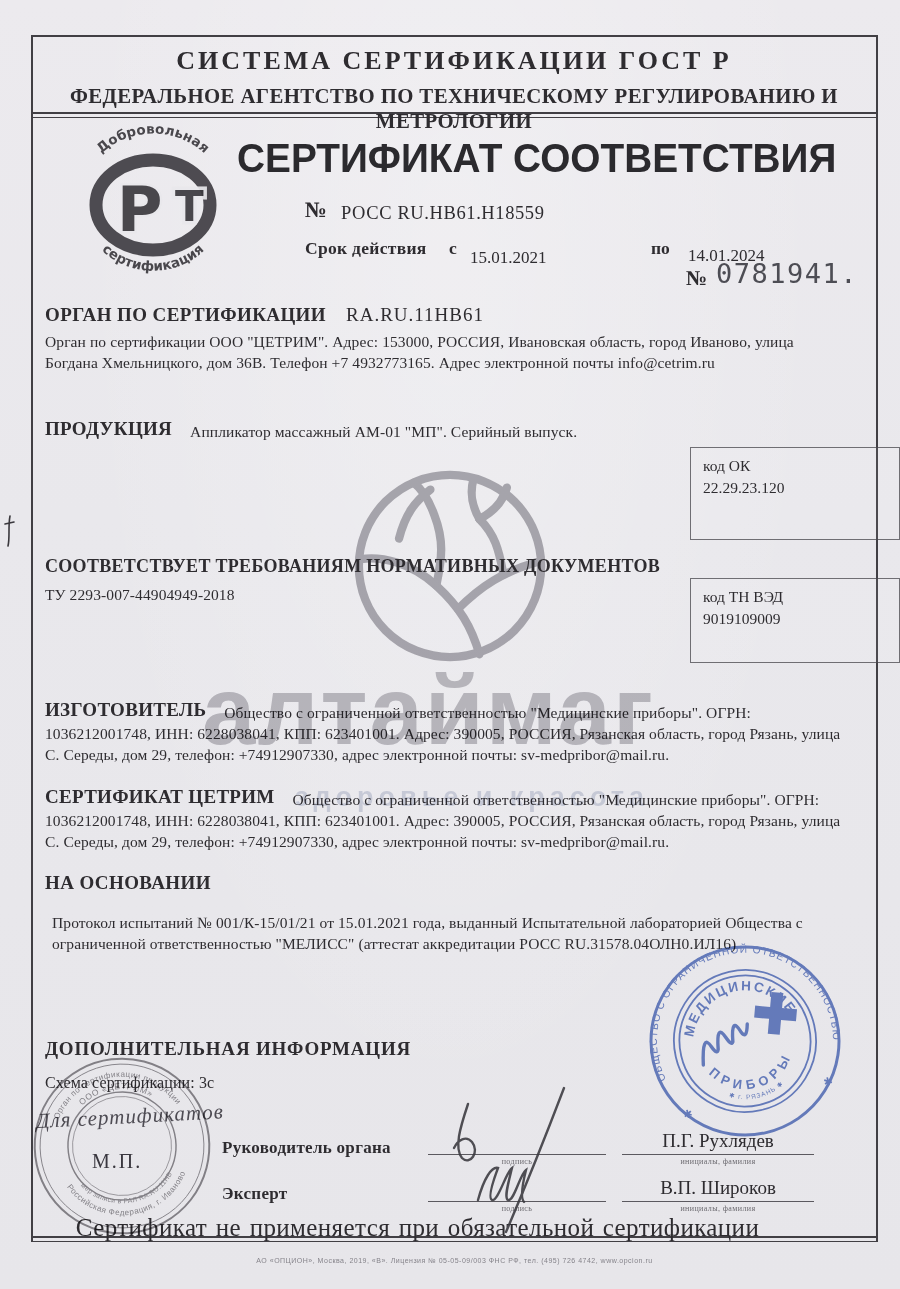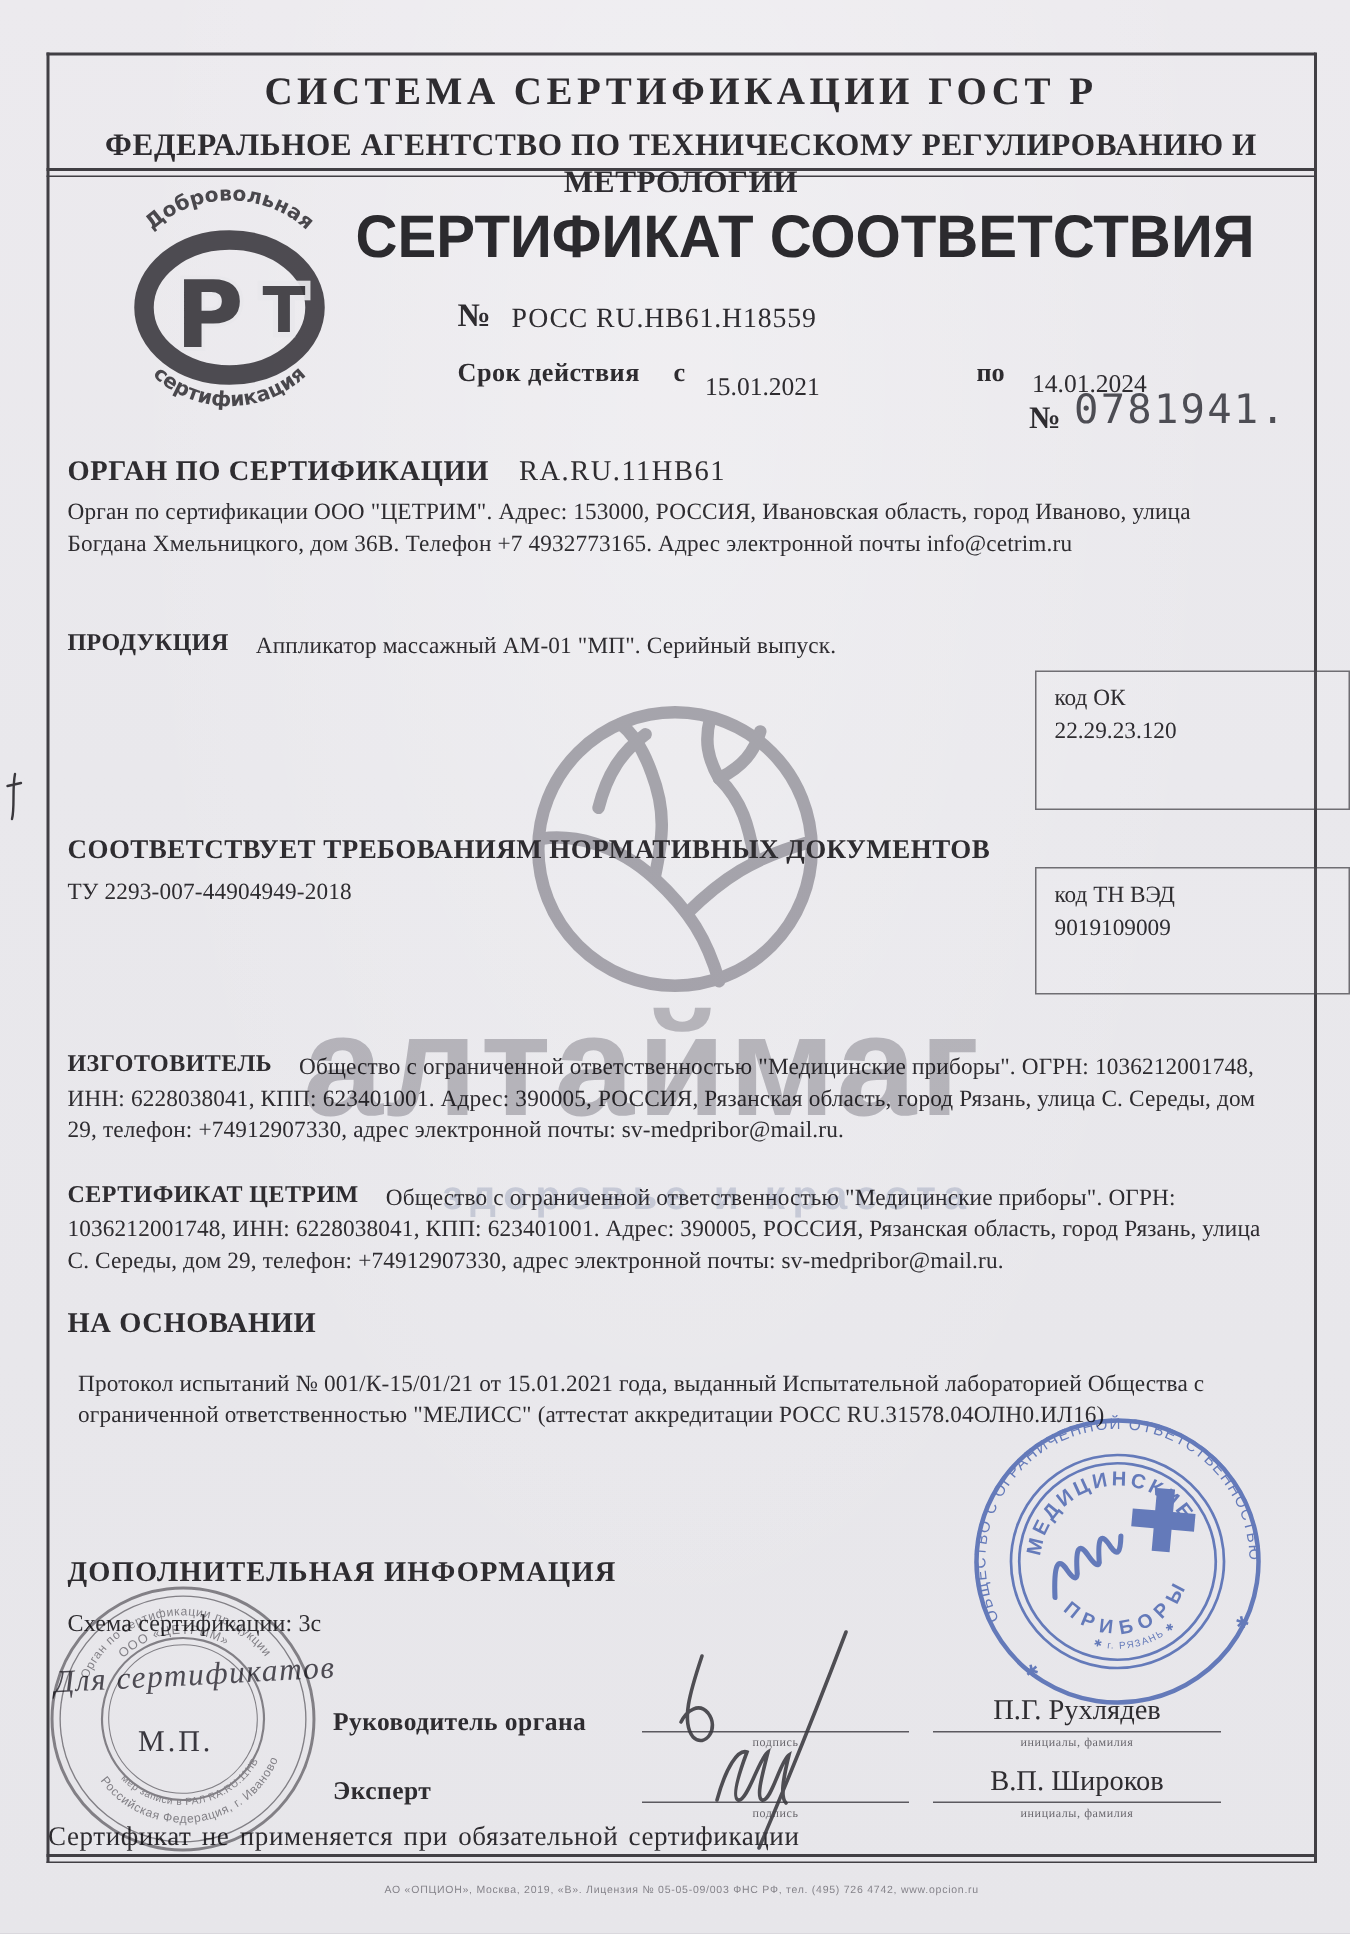--- a/index.html
+++ b/index.html
@@ -8,21 +8,21 @@
     background:
       radial-gradient(ellipse at 50% 20%, rgba(255,255,255,.25), rgba(0,0,0,0) 60%),
       linear-gradient(180deg,#eceaee 0%,#e9e8ec 40%,#e7e6ea 100%);
     font-family:"Liberation Serif","DejaVu Serif",serif;
     color:#2e2c30;
   }
   .abs{position:absolute;}
   .line{position:absolute;background:#413f44;}
   .serifB{font-family:"Liberation Serif","DejaVu Serif",serif;font-weight:bold;}
   .body-text{font-family:"Liberation Serif","DejaVu Serif",serif;font-size:15.5px;line-height:21px;color:#2e2c30;letter-spacing:.1px;}
-  .sec-heading{font-size:16px;font-weight:bold;margin-right:14px;position:relative;top:-2px;letter-spacing:.3px;}
+  .sec-heading{font-size:19px;font-weight:bold;margin-right:14px;position:relative;top:-2px;letter-spacing:.3px;}
   .code-box{position:absolute;left:690px;width:186px;border:1px solid rgba(70,68,74,.75);padding:7px 10px 6px 12px;
             font-size:15.5px;line-height:22px;background:rgba(255,255,255,.06);}
   .cap{position:absolute;font-size:8px;color:#6a686e;text-align:center;letter-spacing:.4px;font-family:"Liberation Serif",serif;}
   .sigline{position:absolute;height:1.2px;background:#5b595f;}
   .name{position:absolute;font-size:19px;text-align:center;font-family:"Liberation Serif",serif;}
   .role{position:absolute;font-size:17px;font-weight:bold;letter-spacing:.3px;}
   .wm{pointer-events:none;mix-blend-mode:multiply;}
   .stamp-text{font-family:"Liberation Sans","DejaVu Sans",sans-serif;}
 </style>
 </head>
@@ -226,16 +226,16 @@
       <path d="M 68 34 C 60 58 54 78 62 88 C 70 96 80 82 72 72 C 66 65 58 70 54 78"></path>
       <path d="M 164 18 C 148 60 124 120 106 162"></path>
       <path d="M 78 130 C 84 108 92 96 98 98 C 92 114 88 128 92 130 C 98 132 106 102 112 98 C 108 114 104 128 108 130 C 114 132 120 104 126 100 C 122 116 120 128 124 132"></path>
     </g>
   </svg>
 
   <svg class="abs" style="left:2px;top:514px;" width="16" height="36" viewBox="0 0 16 36">
     <path d="M 8 2 C 6 12 8 24 6 32 M 3 10 L 12 8" fill="none" stroke="#3a383d" stroke-width="1.6" stroke-linecap="round"></path>
   </svg>
 
-  <div class="abs" style="left:32px;top:1214px;width:771px;font-size:18px;letter-spacing:.4px;word-spacing:2px;z-index:2;">Сертификат не применяется при обязательной сертификации</div>
+  <div class="abs" style="left:32px;top:1214px;width:771px;text-align:center;font-size:25px;letter-spacing:.4px;word-spacing:2px;z-index:2;">Сертификат не применяется при обязательной сертификации</div>
   <div class="abs" style="left:32px;top:1257px;width:845px;text-align:center;font-size:7px;color:#85838a;letter-spacing:.5px;font-family:'Liberation Sans',sans-serif;">АО «ОПЦИОН», Москва, 2019, «В». Лицензия № 05-05-09/003 ФНС РФ, тел. (495) 726 4742, www.opcion.ru</div>
 
 </div>
 
 </body></html>

